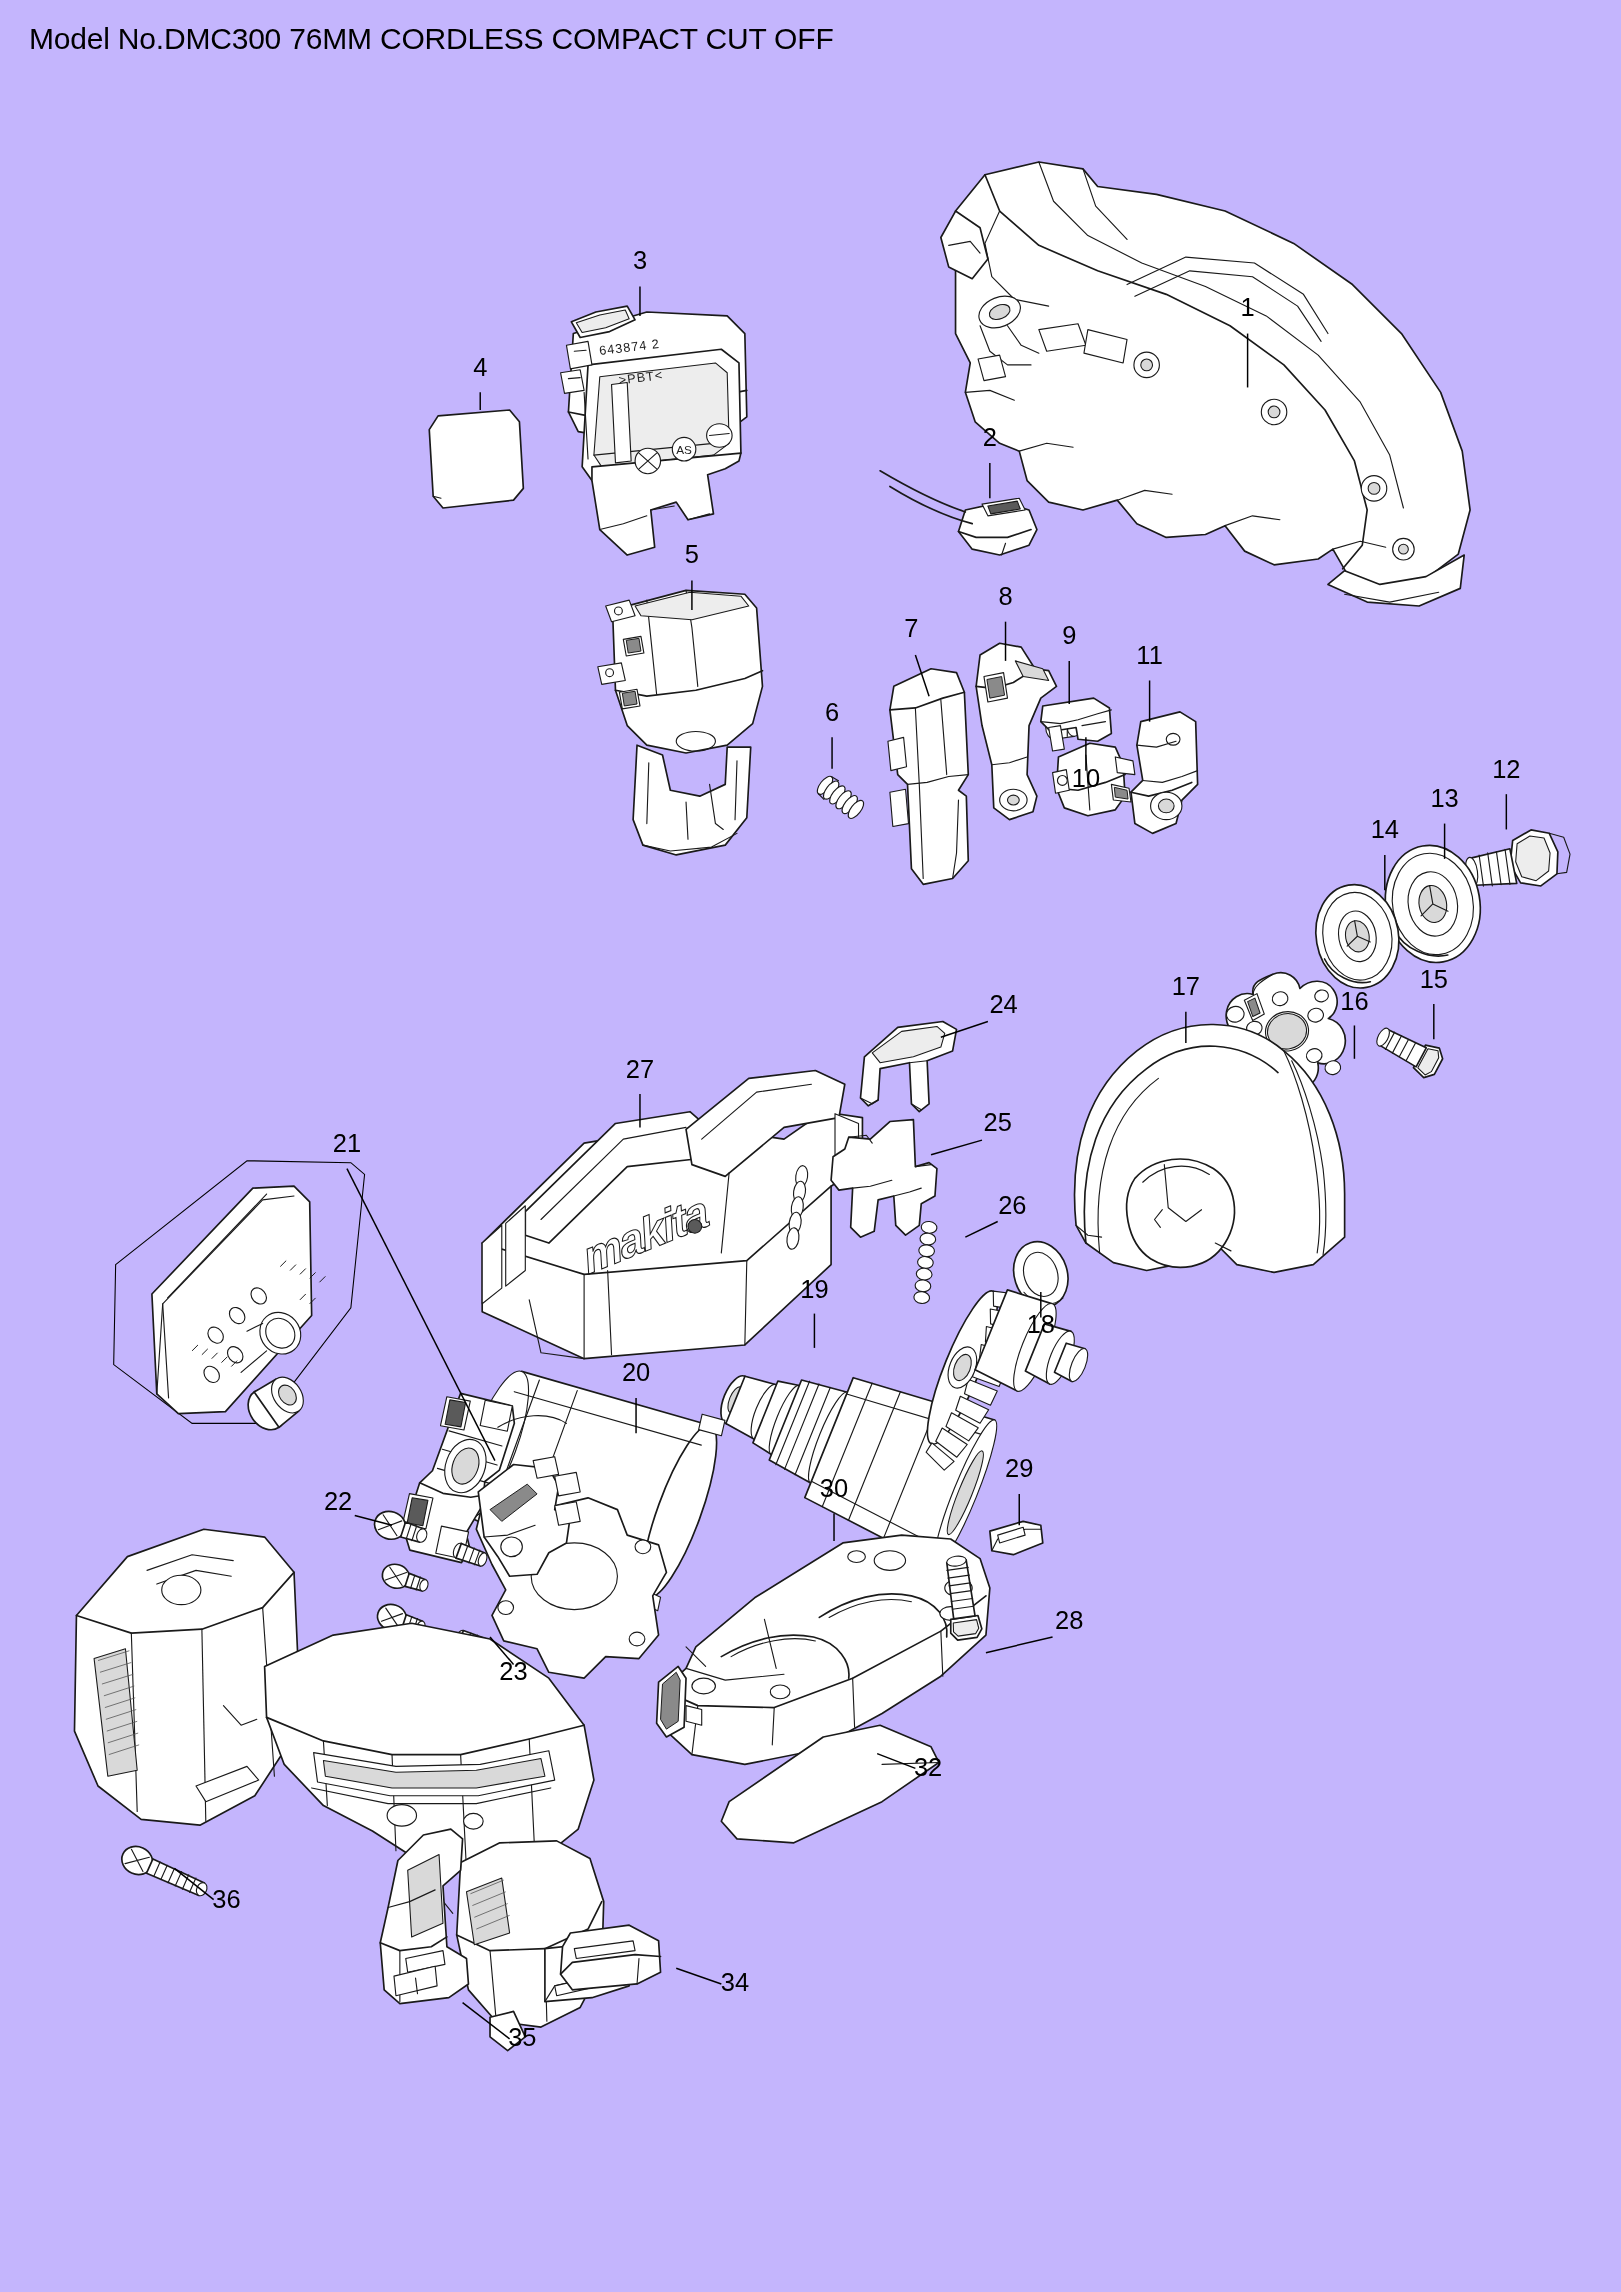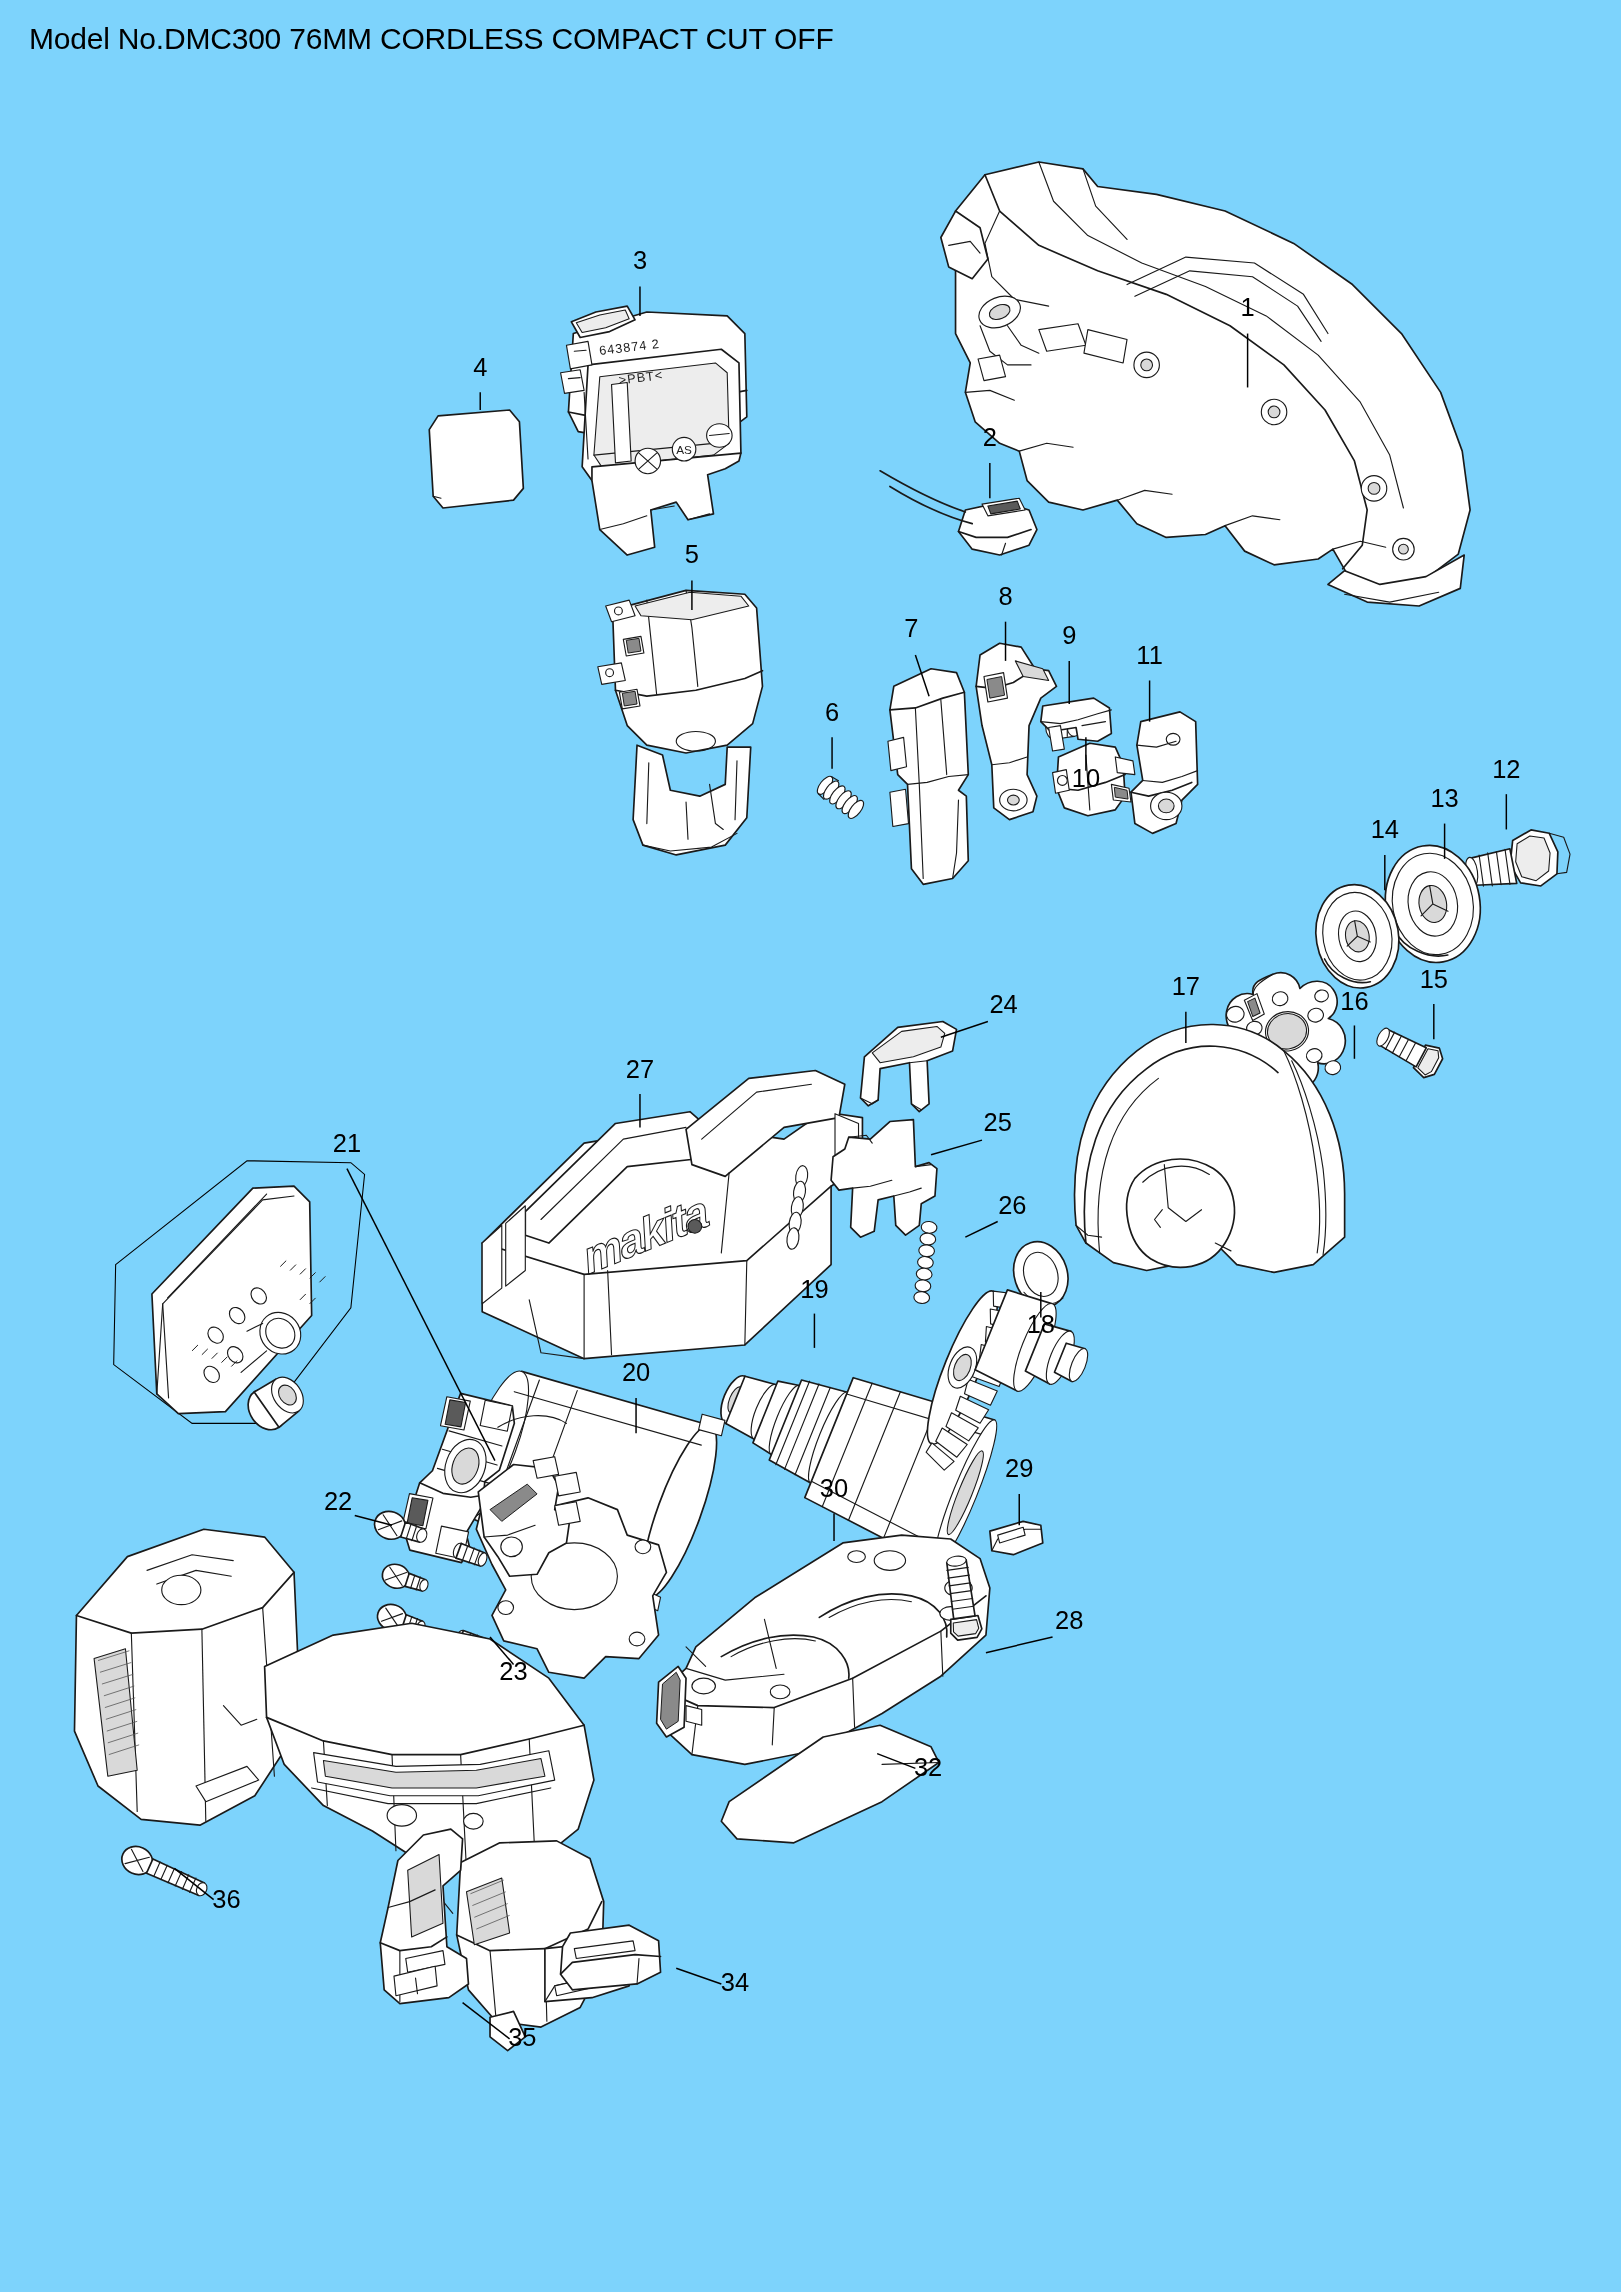--- a/index.html
+++ b/index.html
@@ -2,21 +2,21 @@
 <html><head>
 <meta charset="utf-8">
 <title>Makita DMC300 Parts Diagram</title>
 <style>
   html,body{margin:0;padding:0;background:#ffffff;}
   body{
     width:1621px;height:2293px;
     font-family:"Liberation Sans","DejaVu Sans",sans-serif;
     overflow:hidden;position:relative;
   }
-  #sheet{position:absolute;left:0;top:0;width:1621px;height:2293px;background:#7dd3fc;}
+  #sheet{position:absolute;left:0;top:0;width:1621px;height:2293px;background:#c4b5fd;}
   #title{
     position:absolute;left:29px;top:21.6px;
     font-size:30px;letter-spacing:-0.2px;color:#000;
     white-space:nowrap;font-weight:400;
   }
   #diagram{position:absolute;left:0;top:0;width:1621px;height:2293px;}
   svg{display:block;}
   .ln{fill:none;stroke:#1a1a1a;stroke-width:1.7;stroke-linejoin:round;stroke-linecap:round;}
   .ln-t{fill:none;stroke:#1a1a1a;stroke-width:1.15;stroke-linejoin:round;stroke-linecap:round;}
   .sf{fill:#ffffff;stroke:#1a1a1a;stroke-width:1.7;stroke-linejoin:round;}

